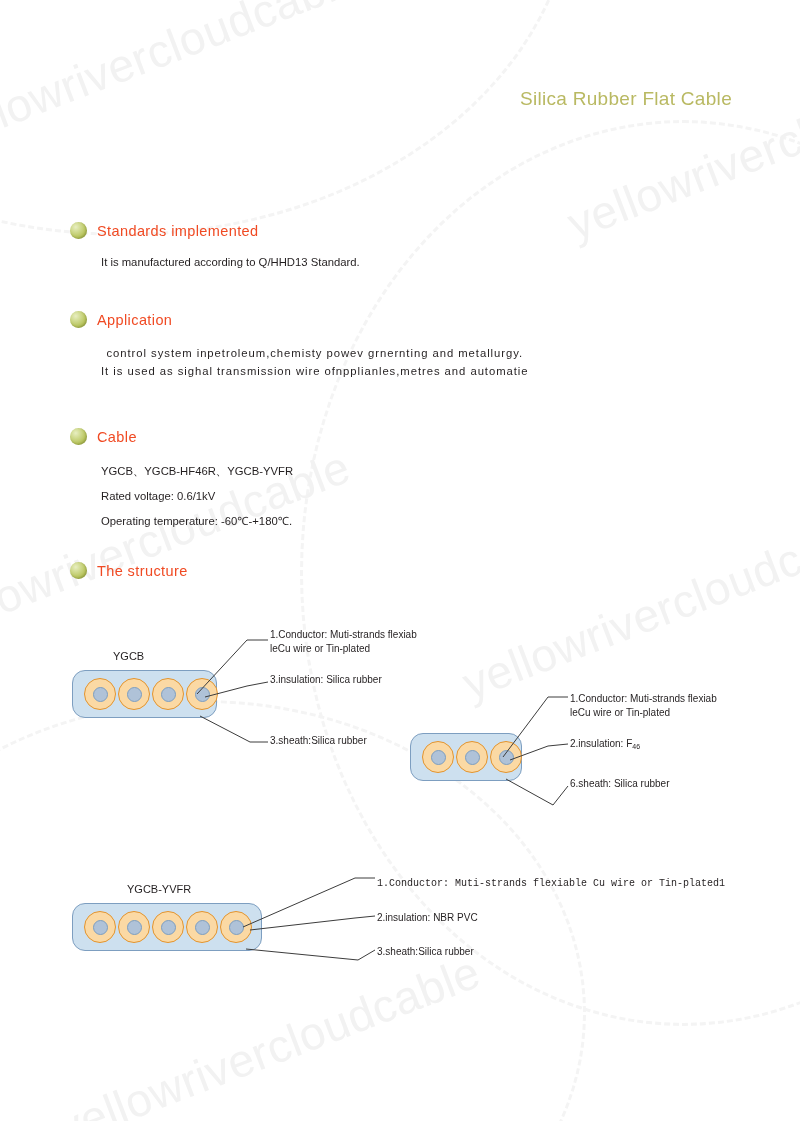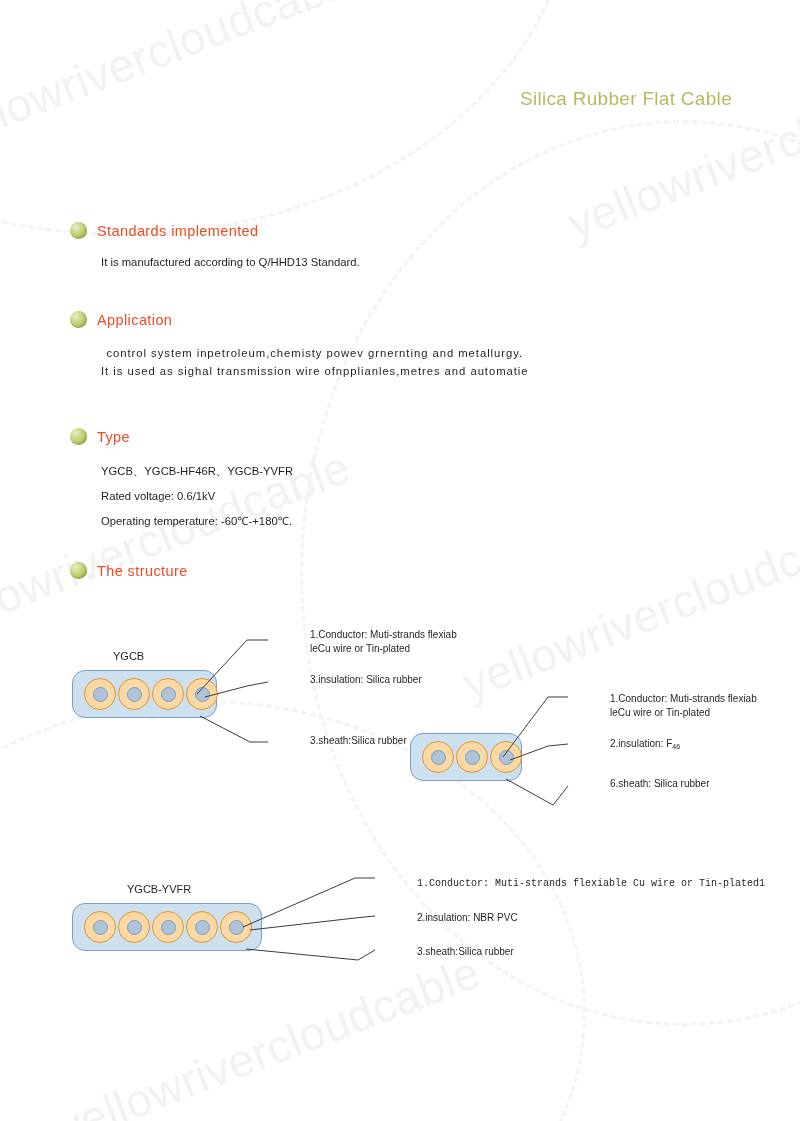--- a/index.html
+++ b/index.html
@@ -146,21 +146,20 @@
     stroke: #3c3c3c;
     stroke-width: 1;
   }
 
   .callout {
     position: absolute;
     font-size: 10px;
     line-height: 1.38;
     color: #231f20;
     white-space: nowrap;
-    margin-left: 40px;
   }
   .callout sub {
     font-size: 7px;
     vertical-align: baseline;
     position: relative;
     top: 2px;
   }
 </style>
 </head>
 <body>
@@ -196,21 +195,21 @@
   </div>
   <div class="sec-body wide-track" style="margin-top:17px; line-height:1.55;">
     <p>control system inpetroleum,chemisty powev grnernting and metallurgy.</p>
     <p>It is used as sighal transmission wire ofnpplianles,metres and automatie</p>
   </div>
 </div>
 
 <div class="section" style="top:428px;">
   <div class="sec-head">
     <span class="bullet"></span>
-    <span class="sec-title">Type</span>
+    <span class="sec-title">Cable</span>
   </div>
   <div class="sec-body" style="margin-top:18px;">
     <p class="type-line">YGCB、YGCB-HF46R、YGCB-YVFR</p>
     <p class="type-line">Rated voltage: 0.6/1kV</p>
     <p class="type-line">Operating temperature: -60℃-+180℃.</p>
   </div>
 </div>
 
 <div class="section" style="top:562px;">
   <div class="sec-head">

